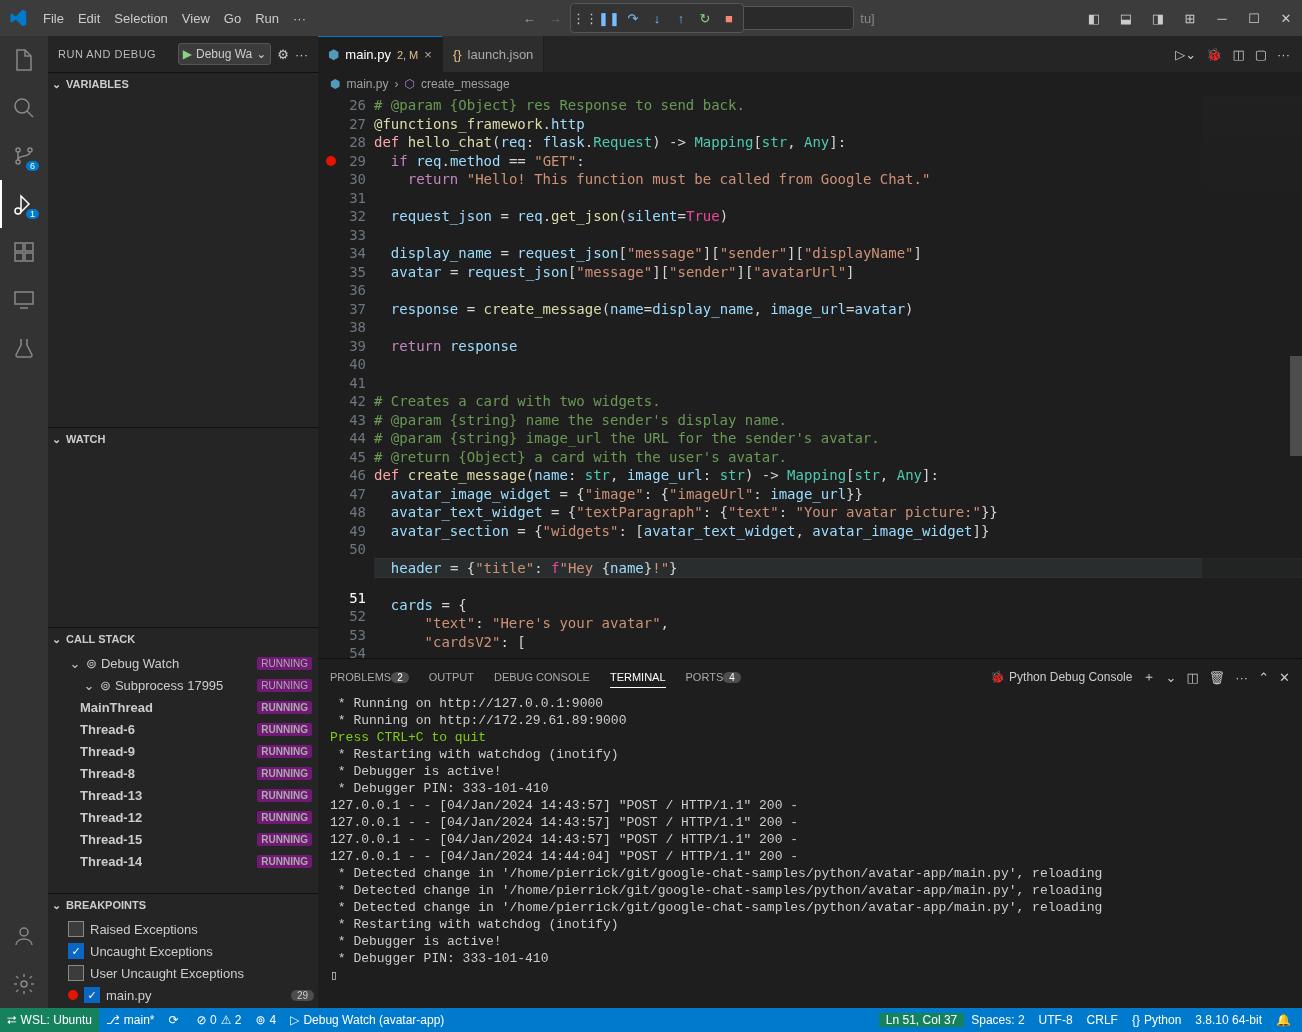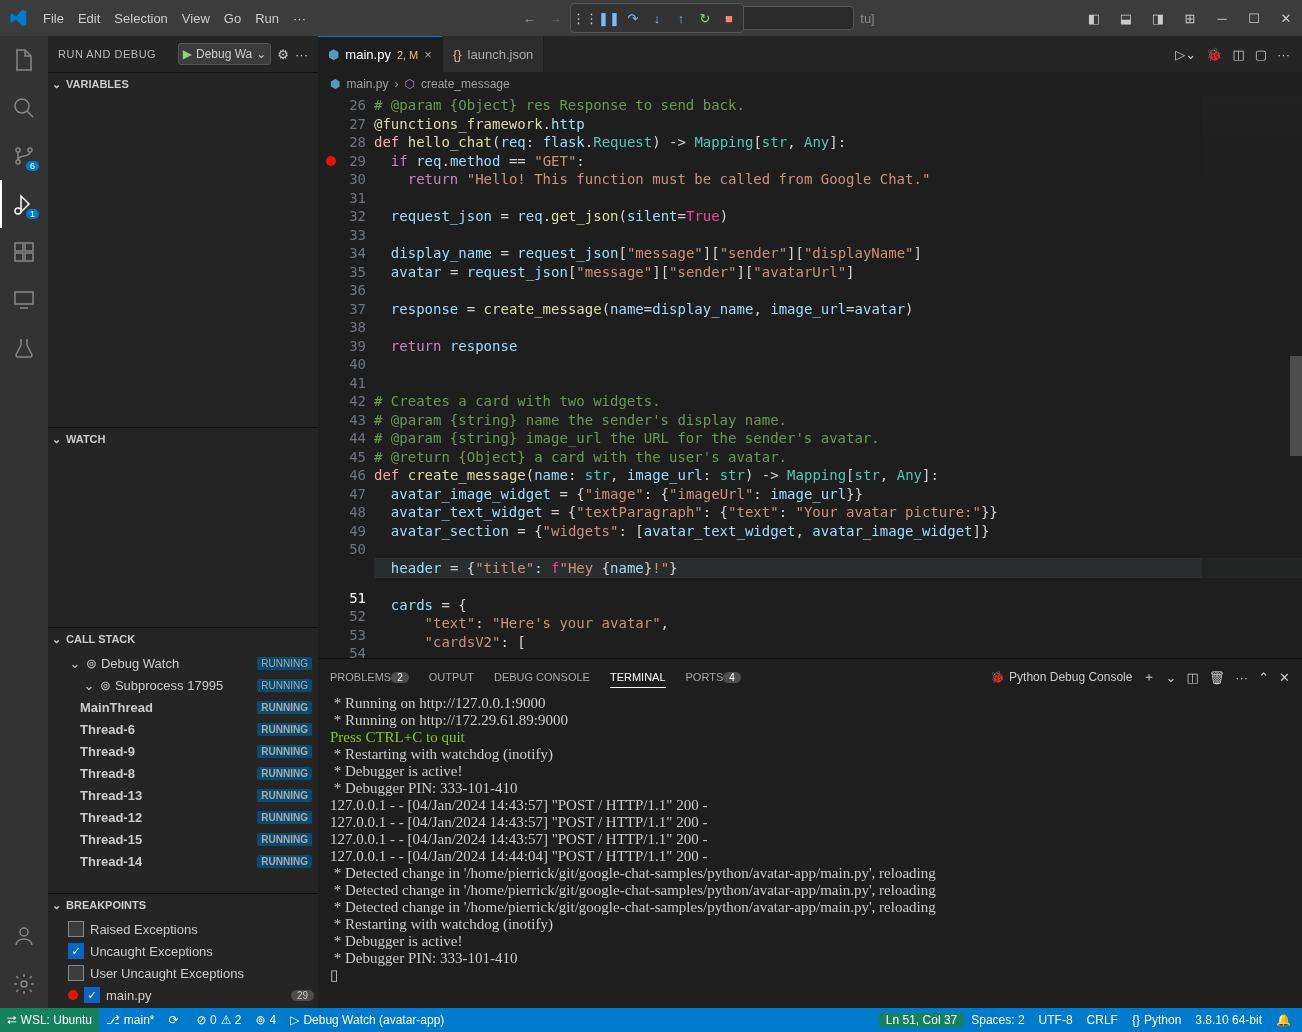--- a/index.html
+++ b/index.html
@@ -30,21 +30,21 @@
 .launch-select .green-play { color: #89d185; margin-right: 4px; }
 .section { border-top: 1px solid #111; }
 .section-header { height: 22px; display: flex; align-items: center; padding: 0 4px; font-size: 11px; font-weight: bold; color: #ccc; cursor: pointer; }
 .section-header .chev { width: 14px; color: #ccc; }
 .section-body { padding: 2px 0; }
 .variables-section { flex: 0 0 355px; }
 .watch-section { flex: 0 0 200px; }
 .callstack-section { flex: 1; overflow: hidden; }
 .callstack-row { display: flex; align-items: center; padding: 0 6px 0 20px; height: 22px; justify-content: space-between; font-size: 13px; }
 .callstack-row .label { color: #ccc; display: flex; align-items: center; gap: 4px; overflow: hidden; }
-.callstack-row .state { font-size: 10px; color: #aaa; background: #0c4a6e; padding: 1px 4px; border-radius: 2px; }
+.callstack-row .state { font-size: 10px; color: #aaa; background: #701a75; padding: 1px 4px; border-radius: 2px; }
 .callstack-row.thread { padding-left: 32px; font-weight: bold; }
 .callstack-row.sub { padding-left: 34px; }
 .callstack-row.top { padding-left: 20px; }
 .chev-sm { width: 14px; text-align: center; color: #ccc; }
 .breakpoints-section .bp-row { display: flex; align-items: center; padding: 0 4px 0 20px; height: 22px; gap: 6px; }
 .breakpoints-section .cb { width: 16px; height: 16px; border: 1px solid #888; background: #3c3c3c; display: flex; align-items: center; justify-content: center; font-size: 11px; }
 .breakpoints-section .cb.checked { background: #0a66c2; border-color: #0a66c2; color: #fff; }
 .red-dot { width: 10px; height: 10px; background: #e51400; border-radius: 50%; }
 .pill { background: #4d4d4d; color: #ccc; border-radius: 8px; font-size: 10px; padding: 0 6px; margin-left: auto; }
 .editor-area { flex: 1; display: flex; flex-direction: column; background: #1e1e1e; overflow: hidden; }
@@ -70,21 +70,21 @@
 .vthumb { position: absolute; right: 0; width: 12px; background: #4d4d4d; }
 
 .k { color: #fca5a5; } .d { color: #c586c0; } .fn { color: #dcdcaa; } .s { color: #ce9178; } .c { color: #6a9955; } .t { color: #4ec9b0; } .v { color: #9cdcfe; } .p { color: #d4d4d4; } .dec { color: #dcdcaa; } .b { color: #ec4899; }
 .panel { height: 350px; border-top: 1px solid #111; display: flex; flex-direction: column; background: #1e1e1e; }
 .panel-tabs { height: 36px; display: flex; align-items: center; padding: 0 12px; gap: 20px; }
 .panel-tab { font-size: 11px; color: #aaa; padding: 4px 0; cursor: pointer; display: flex; align-items: center; gap: 0; }
 .panel-tab.active { color: #fff; border-bottom: 1px solid #fff; }
 .panel-tab .count { background: #4d4d4d; border-radius: 8px; font-size: 10px; padding: 0 6px; color: #fff; }
 .panel-right { margin-left: auto; display: flex; align-items: center; gap: 10px; color: #ccc; }
 .term-select { display: flex; align-items: center; gap: 4px; font-size: 12px; }
-.terminal { flex: 1; padding: 0 12px; font-family: Liberation Serif, serif; font-size: 15px; line-height: 17px; overflow: hidden; }
+.terminal { flex: 1; padding: 0 12px; font-family: Liberation Mono, monospace; font-size: 13px; line-height: 17px; overflow: hidden; }
 .terminal .t-line { white-space: pre; color: #ccc; }
 .terminal .yellow { color: #84cc16; }
 .statusbar { height: 24px; background: #007acc; display: flex; align-items: center; color: #fff; font-size: 12px; }
 .statusbar .sb-item { padding: 0 7px; display: flex; align-items: center; gap: 4px; height: 100%; }
 .statusbar .sb-item:first-child { background: #16825d; }
 .statusbar .right { margin-left: auto; display: flex; }
 svg { display: block; }
 </style>
 </head>
 <body>

